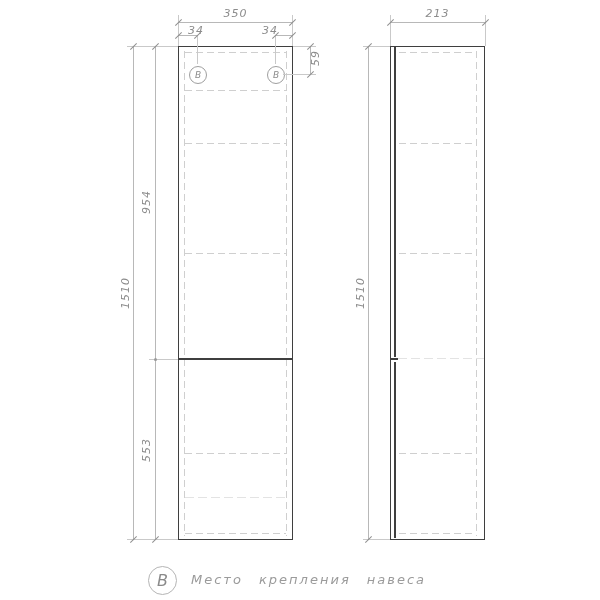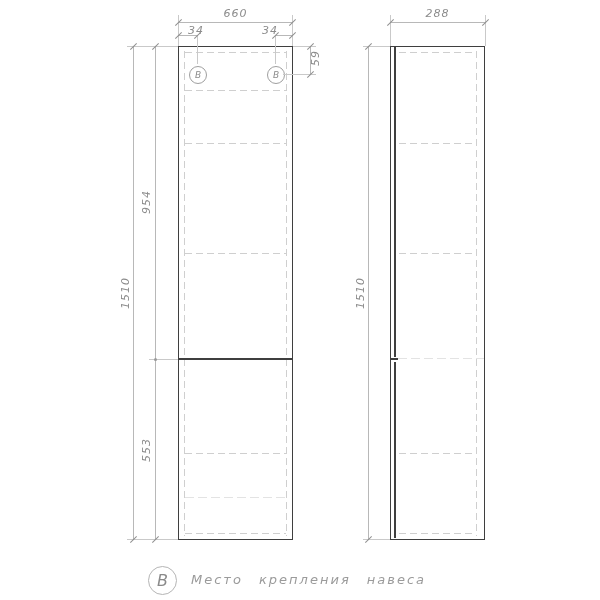--- a/index.html
+++ b/index.html
@@ -73,21 +73,21 @@
     </div>
     <div class="mount" style="left:267px;top:66px;">
       <span>B</span>
     </div>
 
     <div class="ext-v" style="left:178px;top:15px;height:31px;"></div>
     <div class="ext-v" style="left:292px;top:15px;height:31px;"></div>
     <div class="dim-h" style="left:178px;top:22px;width:115px;"></div>
     <div class="tick" style="left:174px;top:22px;"></div>
     <div class="tick" style="left:288px;top:22px;"></div>
-    <div class="dim-text" style="left:178px;top:7px;width:115px;">660</div>
+    <div class="dim-text" style="left:178px;top:7px;width:115px;">350</div>
 
     <div class="ext-v" style="left:197px;top:36px;height:28px;"></div>
     <div class="ext-v" style="left:275px;top:36px;height:28px;"></div>
     <div class="dim-h" style="left:178px;top:35px;width:20px;"></div>
     <div class="dim-h" style="left:275px;top:35px;width:18px;"></div>
     <div class="tick" style="left:174px;top:35px;"></div>
     <div class="tick" style="left:193px;top:35px;"></div>
     <div class="tick" style="left:271px;top:35px;"></div>
     <div class="tick" style="left:288px;top:35px;"></div>
     <div class="dim-text" style="left:183px;top:24px;width:26px;">34</div>
@@ -129,21 +129,21 @@
     <div class="dash-h" style="left:399px;top:143px;width:77px;"></div>
     <div class="dash-h" style="left:399px;top:253px;width:77px;"></div>
     <div class="dash-h" style="left:399px;top:453px;width:77px;"></div>
     <div class="dash-h" style="left:399px;top:533px;width:77px;"></div>
 
     <div class="ext-v" style="left:390px;top:15px;height:31px;"></div>
     <div class="ext-v" style="left:485px;top:15px;height:31px;"></div>
     <div class="dim-h" style="left:390px;top:22px;width:95px;"></div>
     <div class="tick" style="left:386px;top:22px;"></div>
     <div class="tick" style="left:481px;top:22px;"></div>
-    <div class="dim-text" style="left:390px;top:7px;width:95px;">288</div>
+    <div class="dim-text" style="left:390px;top:7px;width:95px;">213</div>
 
     <div class="ext-h" style="left:363px;top:46px;width:27px;"></div>
     <div class="ext-h" style="left:363px;top:539px;width:27px;"></div>
     <div class="dim-v" style="left:368px;top:46px;height:494px;"></div>
     <div class="tick" style="left:364px;top:46px;"></div>
     <div class="tick" style="left:364px;top:539px;"></div>
     <div class="dim-text rot" style="left:341px;top:286px;width:40px;">1510</div>
   </div>
 
   <div>

